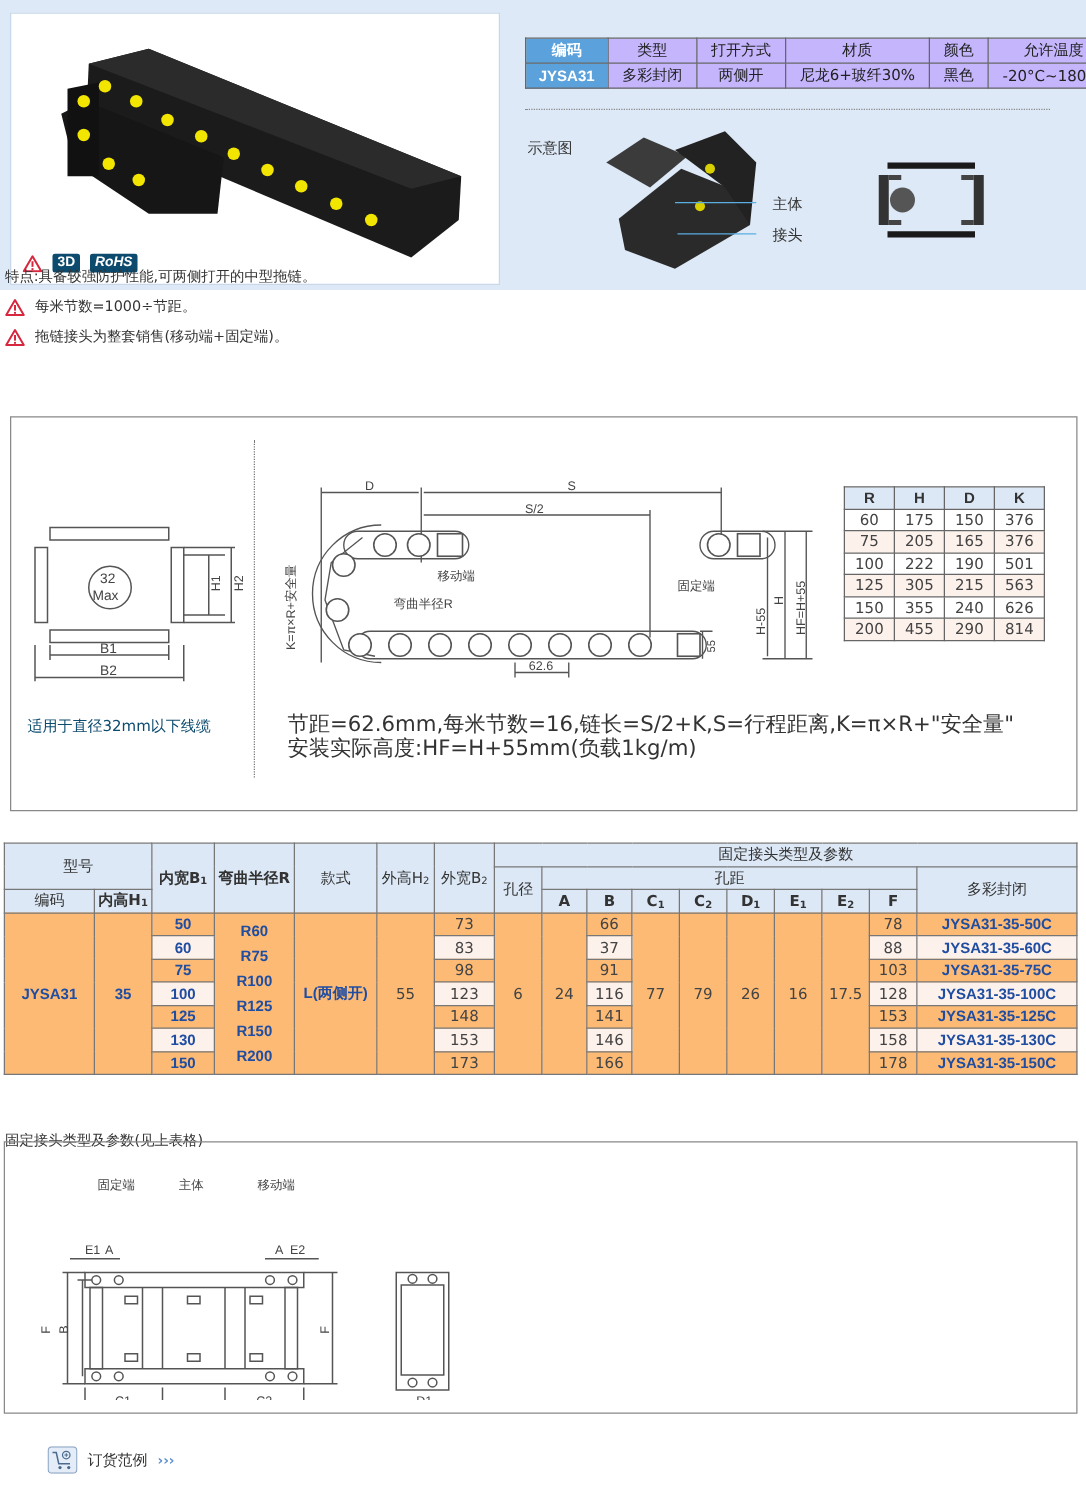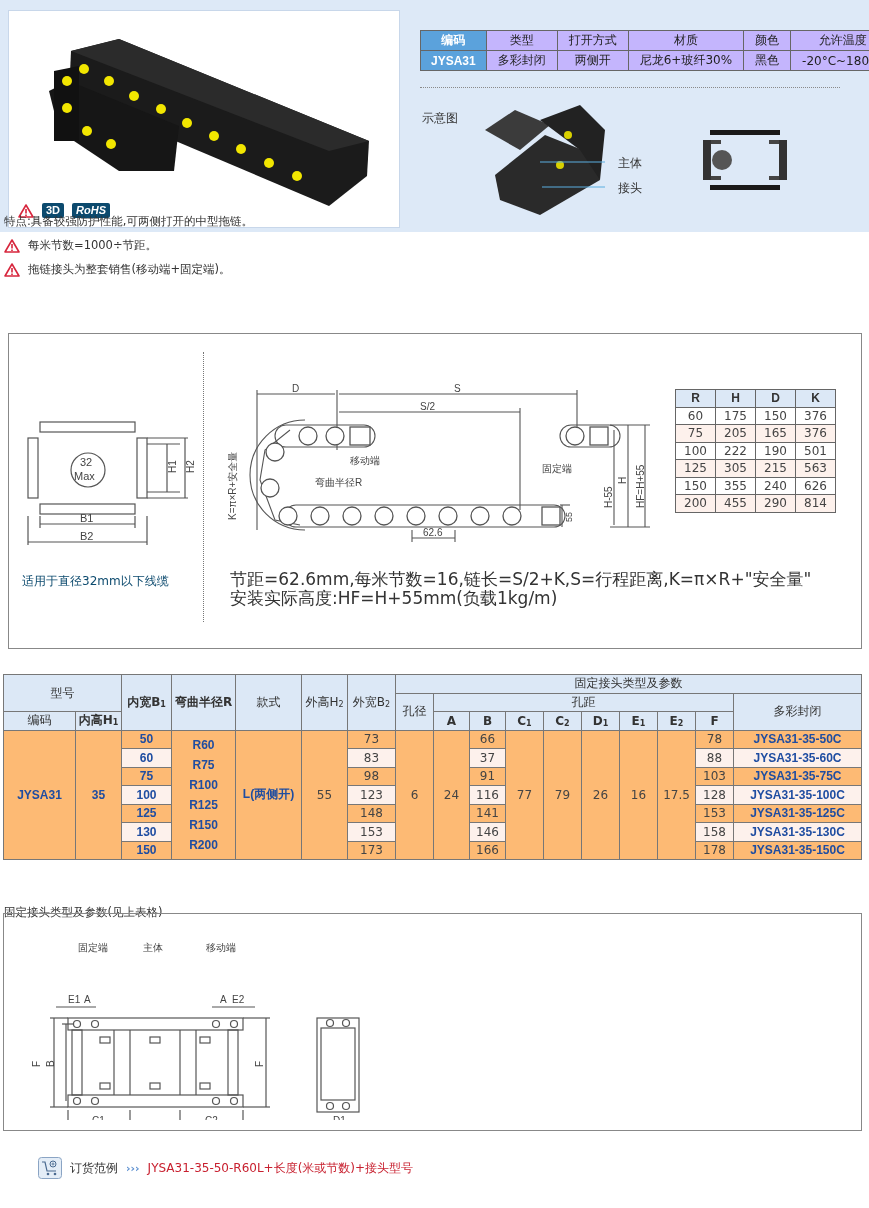--- a/index.html
+++ b/index.html
@@ -487,14 +487,13 @@
   <svg width="24" height="22" viewBox="0 0 24 22">
     <rect x="0.5" y="0.5" width="23" height="21" rx="3" fill="#e4edf7" stroke="#8aa4c4"></rect>
     <path d="M4 5 L7 5 L9 14 L18 14" fill="none" stroke="#4a6a90" stroke-width="1.2"></path>
     <circle cx="10" cy="17" r="1.3" fill="#4a6a90"></circle>
       <circle cx="17" cy="17" r="1.3" fill="#4a6a90"></circle>
     <circle cx="15" cy="7" r="3" fill="none" stroke="#4a6a90" stroke-width="1"></circle>
     <path d="M15 5.5 L15 8.5 M13.5 7 L16.5 7" stroke="#4a6a90" stroke-width="0.8"></path>
   </svg>
   <span class="lbl">订货范例</span>
   <span class="arrows">›››</span>
-  <span class="val">JYSA31-35-50-R60L+长度(米或节数)+接头型号</span>
 </div>
 
 </body></html>

